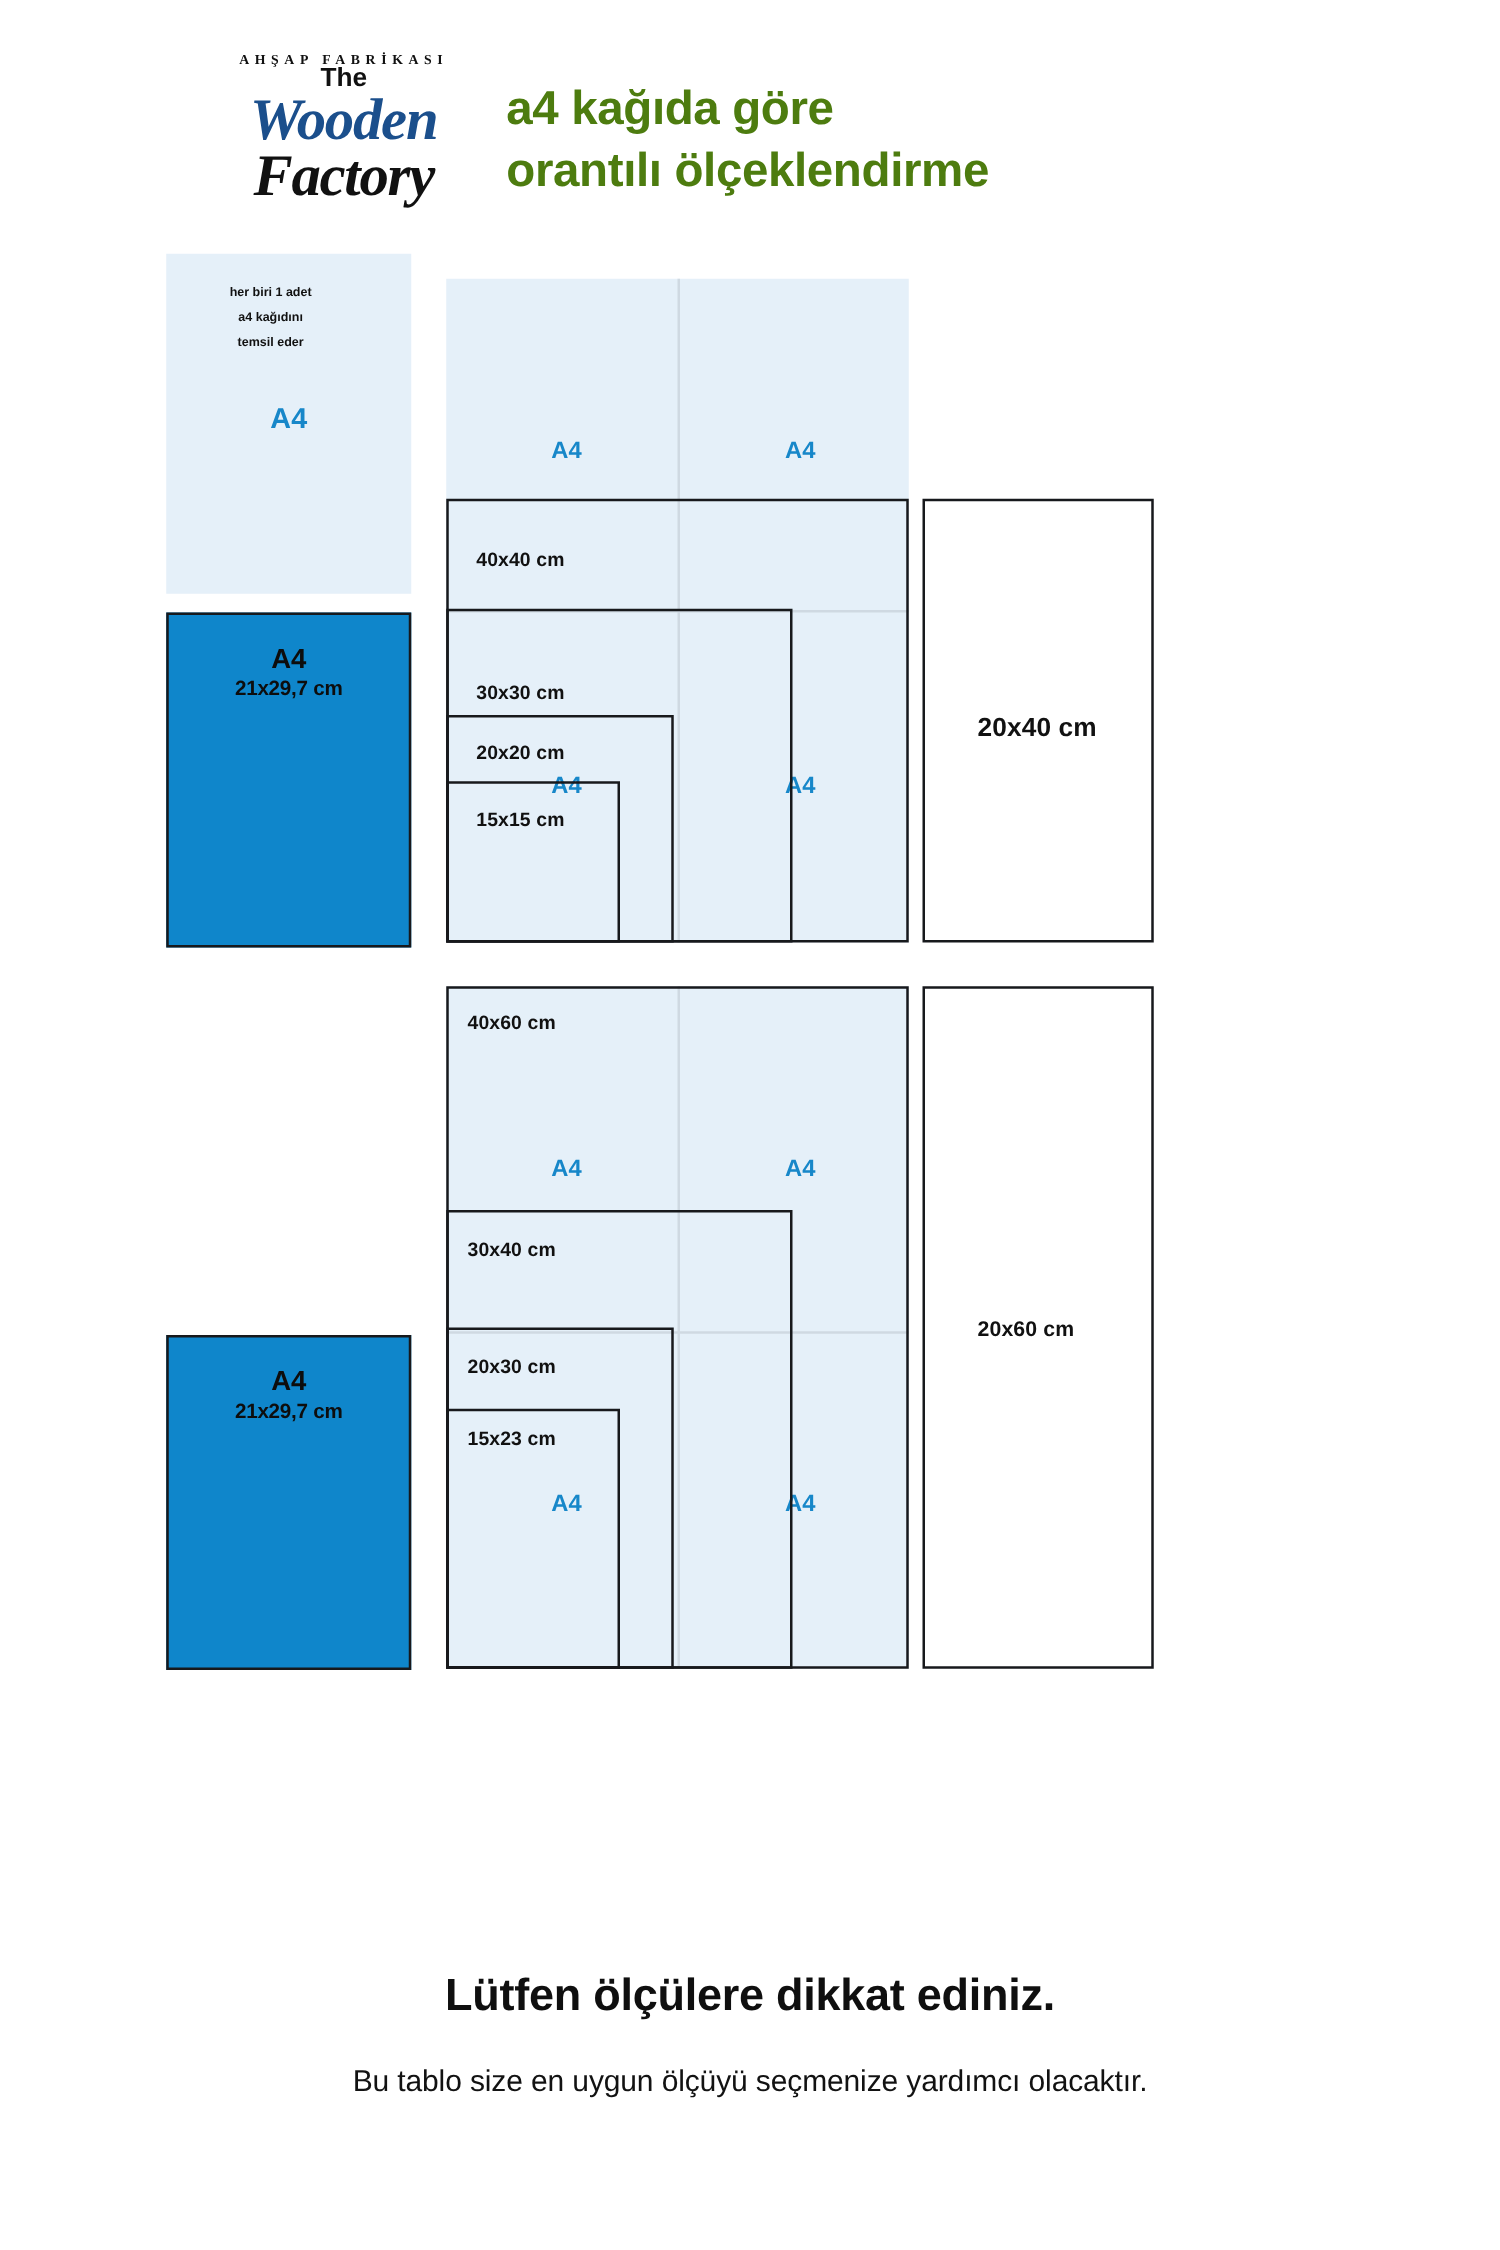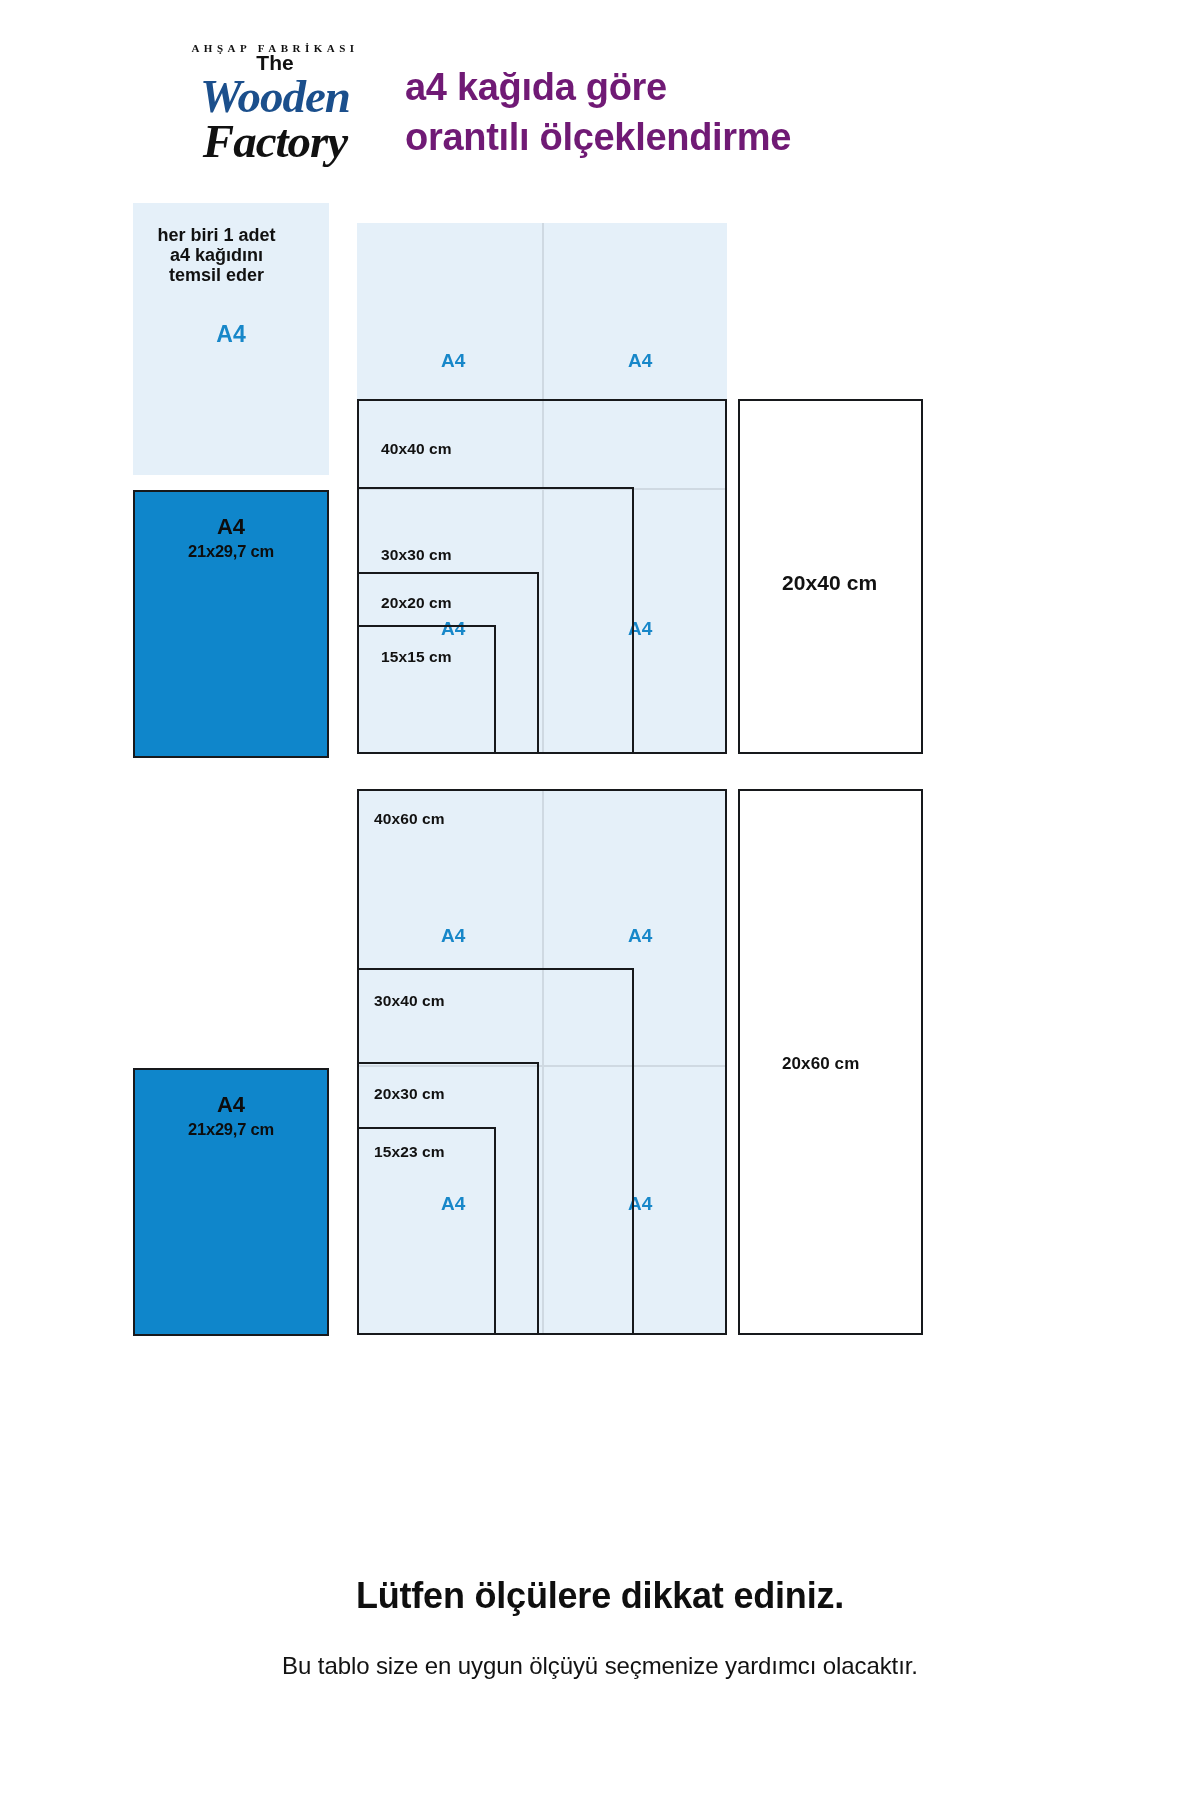--- a/index.html
+++ b/index.html
@@ -22,37 +22,37 @@
                font-size:21px; color:#111; display:block; line-height:22px;
                margin-top:-2px; }
   #logo .wooden { font-family:"Liberation Serif", serif; font-style:italic;
                font-weight:700; font-size:47px; color:#1b4f8c; display:block;
                line-height:44px; letter-spacing:-1px; }
   #logo .factory { font-family:"Liberation Serif", serif; font-style:italic;
                font-weight:700; font-size:47px; color:#111; display:block;
                line-height:46px; letter-spacing:-1px; }
 
   #title { position:absolute; left:364px; top:62px; width:700px;
-           font-size:38px; font-weight:700; color:#701a75; line-height:50px;
+           font-size:38px; font-weight:700; color:#4d7c0f; line-height:50px;
            letter-spacing:-0.3px; }
 
   
   .lblue  { background:#e5f0f9; }
   .frame  { position:absolute; border:2.5px solid #17191c; }
   .gridline { position:absolute; background:#cfd9e2; }
 
   .dim-label { position:absolute; font-size:15.5px; font-weight:700;
                color:#111; white-space:nowrap; letter-spacing:0.1px; }
   .a4-label  { position:absolute; font-size:19px; font-weight:700;
                color:#1787c9; white-space:nowrap; }
 
   
   #legend { position:absolute; left:133px; top:203px; width:196px; height:272px; }
   #legend .txt { position:absolute; left:0; top:22px; width:167px;
-                 text-align:center; font-size:18px; font-weight:700;
+                 text-align:center; font-size:10px; font-weight:700;
                  color:#111; line-height:20px; }
   #legend .a4  { position:absolute; left:0; top:118px; width:196px;
                  text-align:center; font-size:23px; font-weight:700;
                  color:#1787c9; }
 
   
   .bluesheet { position:absolute; border:2.5px solid #17191c; background:#0f86cb; }
   .bluesheet .bs-a4 { position:absolute; left:0; top:22px; width:100%;
       text-align:center; font-size:22px; font-weight:700; color:#0d0d0d; }
   .bluesheet .bs-sz { position:absolute; left:0; top:50px; width:100%;

